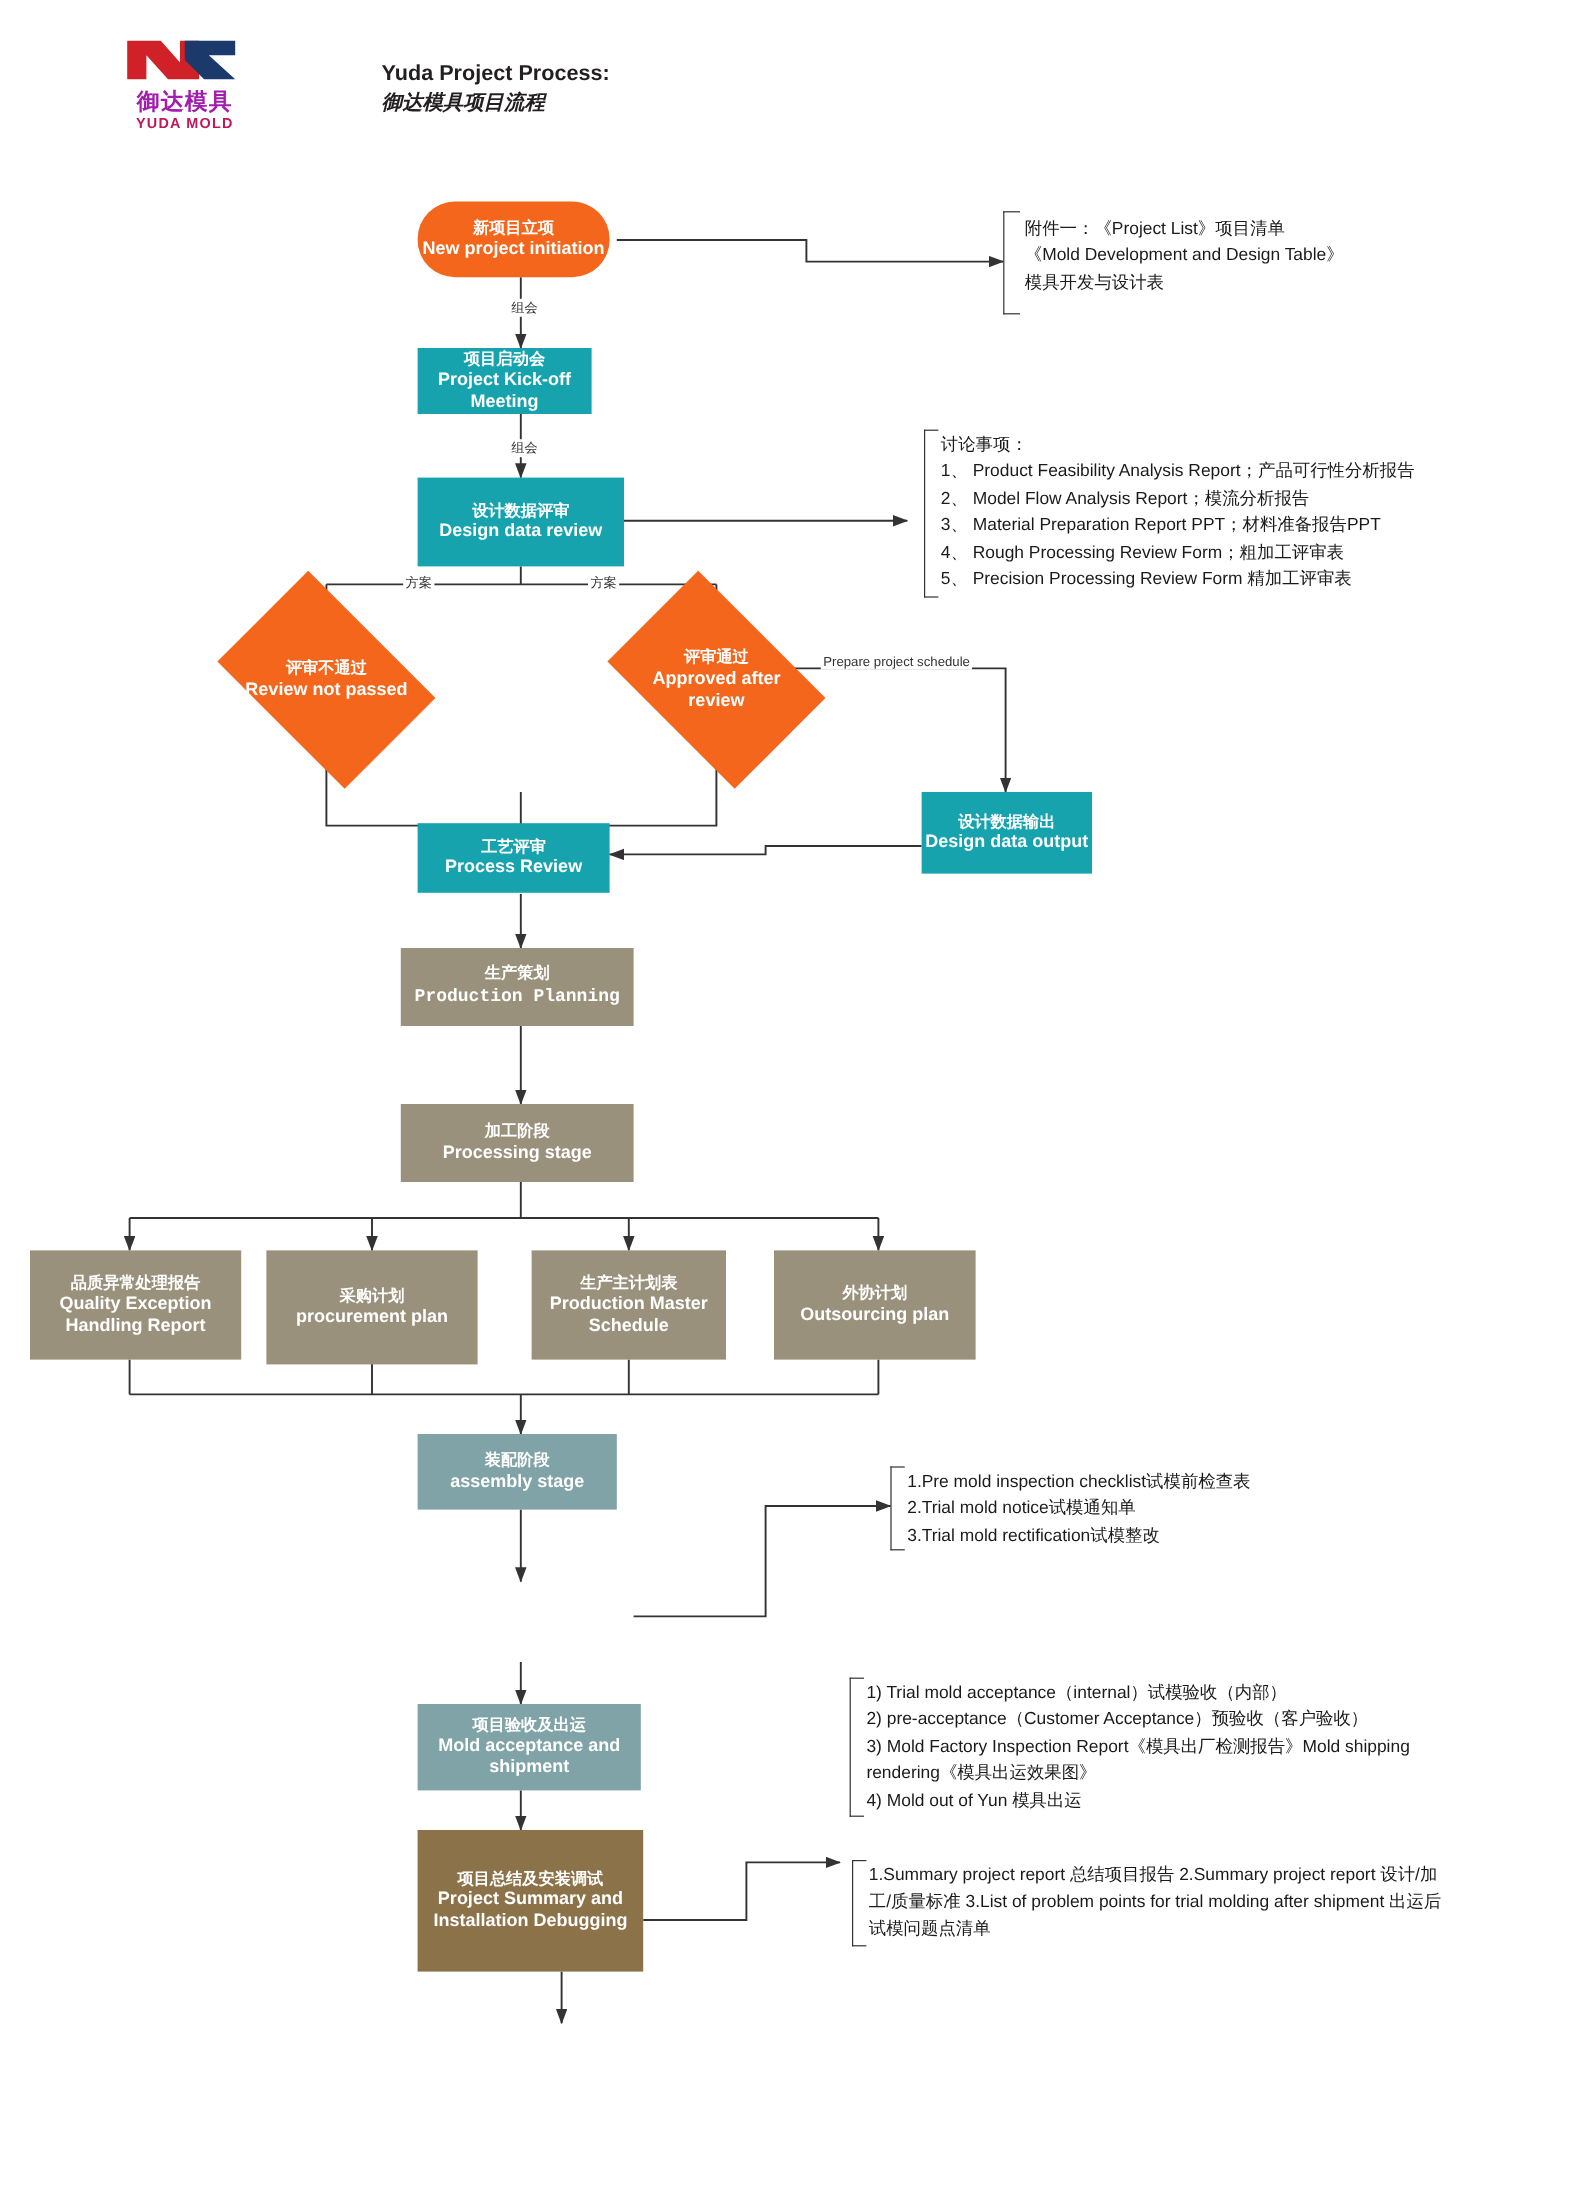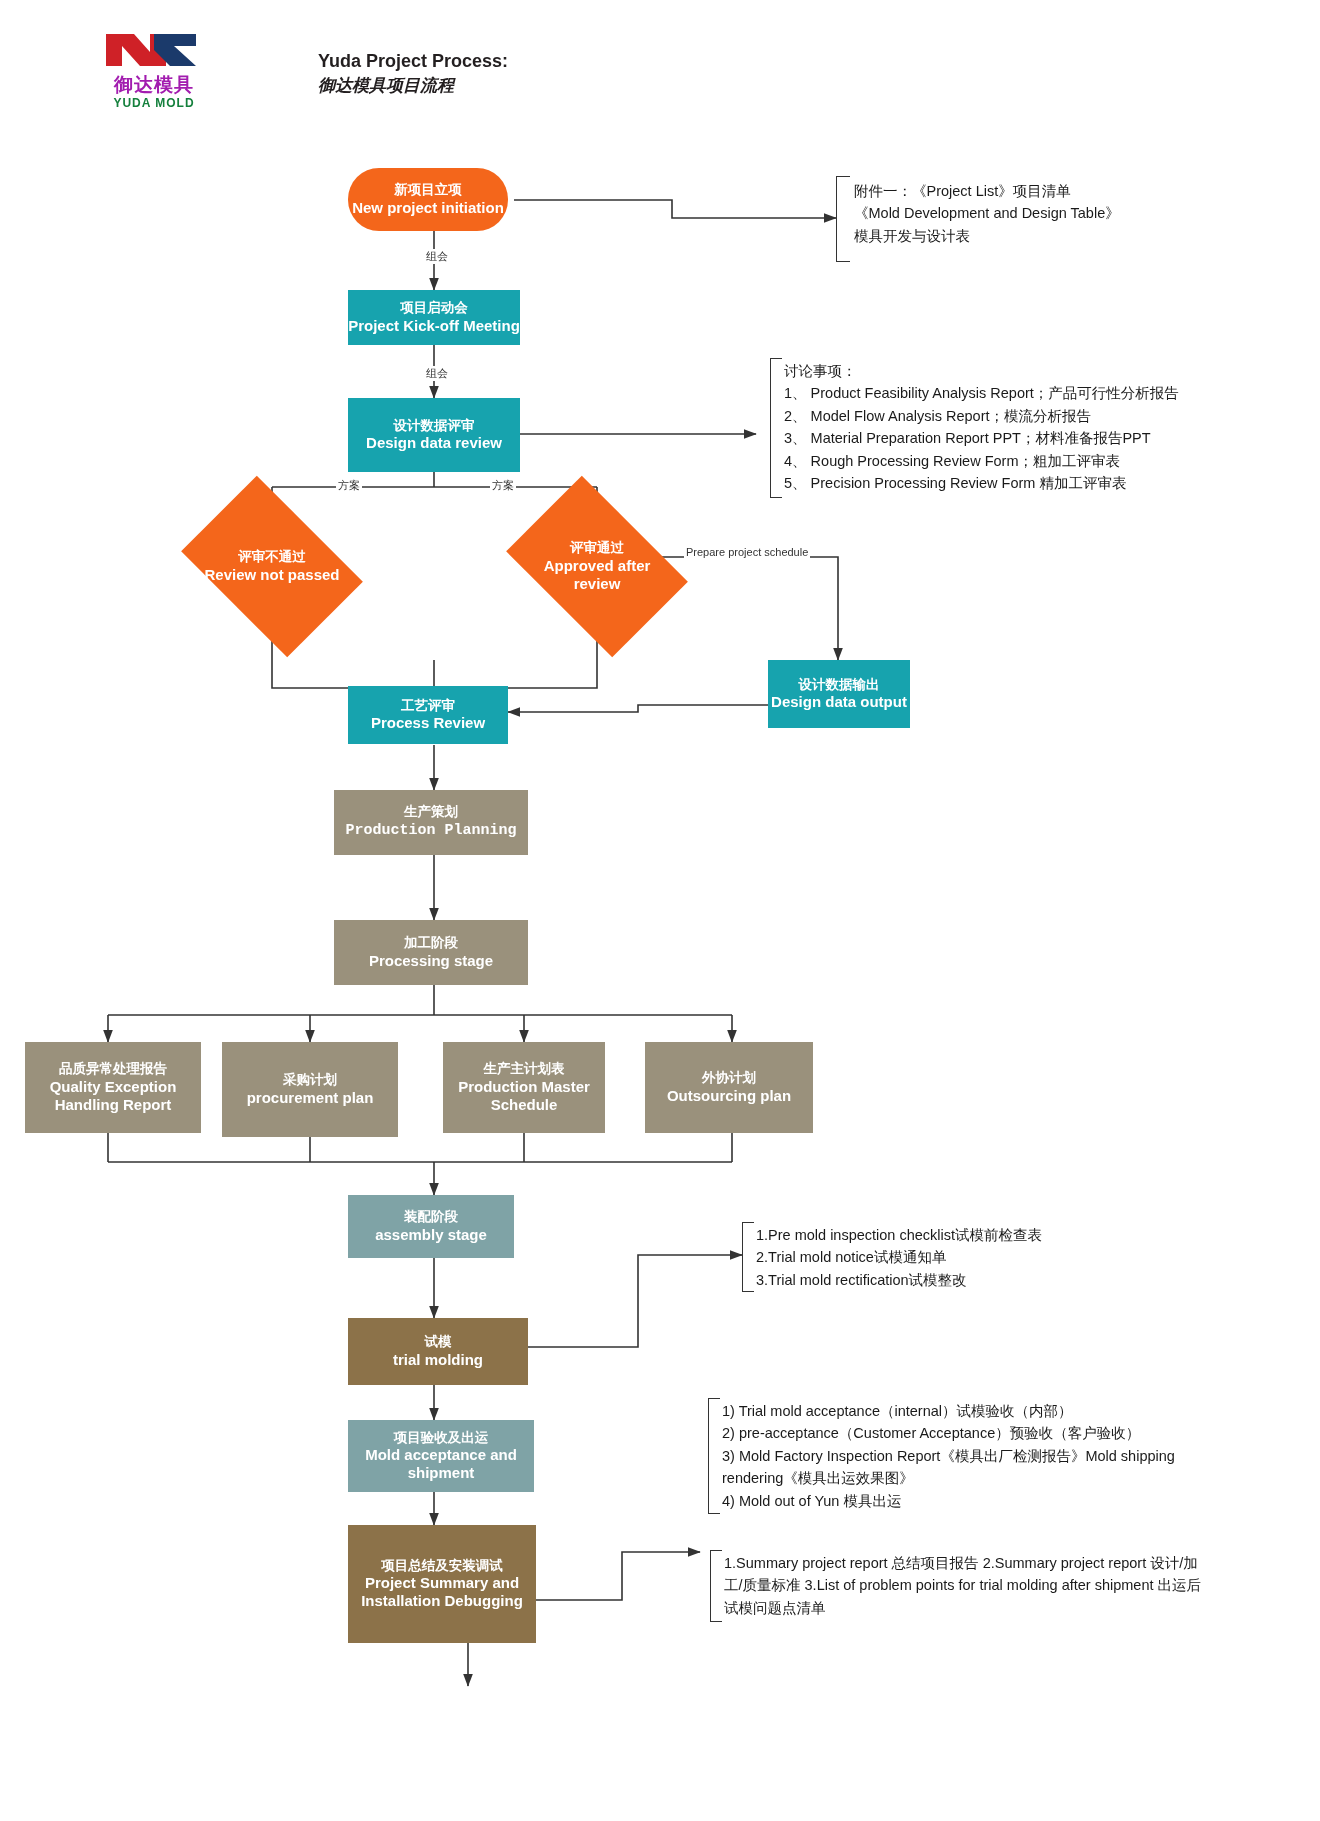--- a/index.html
+++ b/index.html
@@ -3,21 +3,21 @@
 <meta charset="utf-8">
 <style>
   html,body{margin:0;padding:0;background:#ffffff;}
   body{width:1320px;height:1821px;position:relative;font-family:"Liberation Sans",sans-serif;color:#000;}
   .stage{position:absolute;left:0;top:0;width:1320px;height:1821px;}
 
   
   .logo{position:absolute;left:104px;top:30px;width:100px;height:80px;}
   .logo-mark{position:absolute;left:0;top:0;width:96px;height:40px;}
   .logo-cn{position:absolute;left:-2px;top:42px;width:104px;text-align:center;font-size:19px;font-weight:bold;color:#a21caf;letter-spacing:1px;}
-  .logo-en{position:absolute;left:-2px;top:66px;width:104px;text-align:center;font-size:12px;font-weight:bold;color:#15803d;letter-spacing:1px;}
+  .logo-en{position:absolute;left:-2px;top:66px;width:104px;text-align:center;font-size:12px;font-weight:bold;color:#be185d;letter-spacing:1px;}
 
   
   .title{position:absolute;left:318px;top:48px;font-size:18px;font-weight:bold;color:#231f20;line-height:1.45;}
   .title .l2{font-size:17px;font-style:italic;}
 
   
   .node{position:absolute;box-sizing:border-box;display:flex;flex-direction:column;align-items:center;justify-content:center;text-align:center;color:#fff;font-weight:bold;line-height:1.2;}
   .node .cn{font-size:13.5px;font-weight:bold;}
   .node .en{font-size:15px;font-weight:bold;}
   .orange{background:#f4661b;}
@@ -123,21 +123,21 @@
   <div class="title">
     <div>Yuda Project Process:</div>
     <div class="l2">御达模具项目流程</div>
   </div>
 
   <div class="node orange rounded" style="left:348px;top:168px;width:160px;height:63px;border-radius:31px;">
     <div class="cn">新项目立项</div>
     <div class="en">New project initiation</div>
   </div>
 
-  <div class="node teal" style="left:348px;top:290px;width:172px;height:55px;">
+  <div class="node teal" style="left:348px;top:290px;width:145px;height:55px;">
     <div class="cn">项目启动会</div>
     <div class="en">Project Kick-off Meeting</div>
   </div>
 
   <div class="node teal" style="left:348px;top:398px;width:172px;height:74px;">
     <div class="cn">设计数据评审</div>
     <div class="en">Design data review</div>
   </div>
 
   <div class="diamond" style="left:197px;top:513px;width:150px;height:107px;">
@@ -194,24 +194,20 @@
   <div class="node taupe" style="left:645px;top:1042px;width:168px;height:91px;">
     <div class="cn">外协计划</div>
     <div class="en">Outsourcing plan</div>
   </div>
 
   <div class="node steel" style="left:348px;top:1195px;width:166px;height:63px;">
     <div class="cn">装配阶段</div>
     <div class="en">assembly stage</div>
   </div>
 
-  <div class="node brown" style="left:348px;top:1318px;width:180px;height:67px;">
-    <div class="cn">试模</div>
-    <div class="en">trial molding</div>
-  </div>
 
   <div class="node steel" style="left:348px;top:1420px;width:186px;height:72px;">
     <div class="cn">项目验收及出运</div>
     <div class="en">Mold acceptance and shipment</div>
   </div>
 
   <div class="node brown" style="left:348px;top:1525px;width:188px;height:118px;">
     <div class="cn">项目总结及安装调试</div>
     <div class="en">Project Summary and Installation Debugging</div>
   </div>

